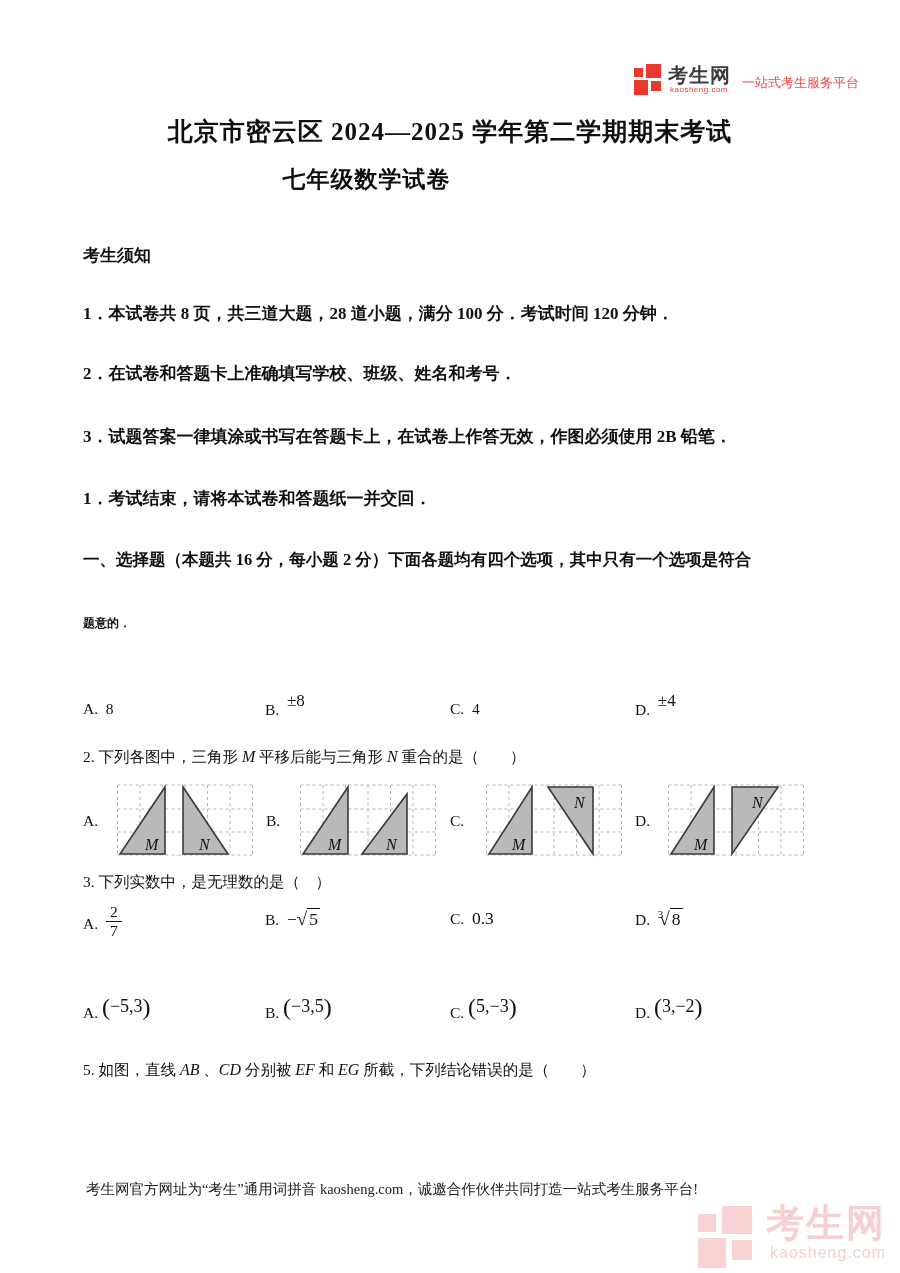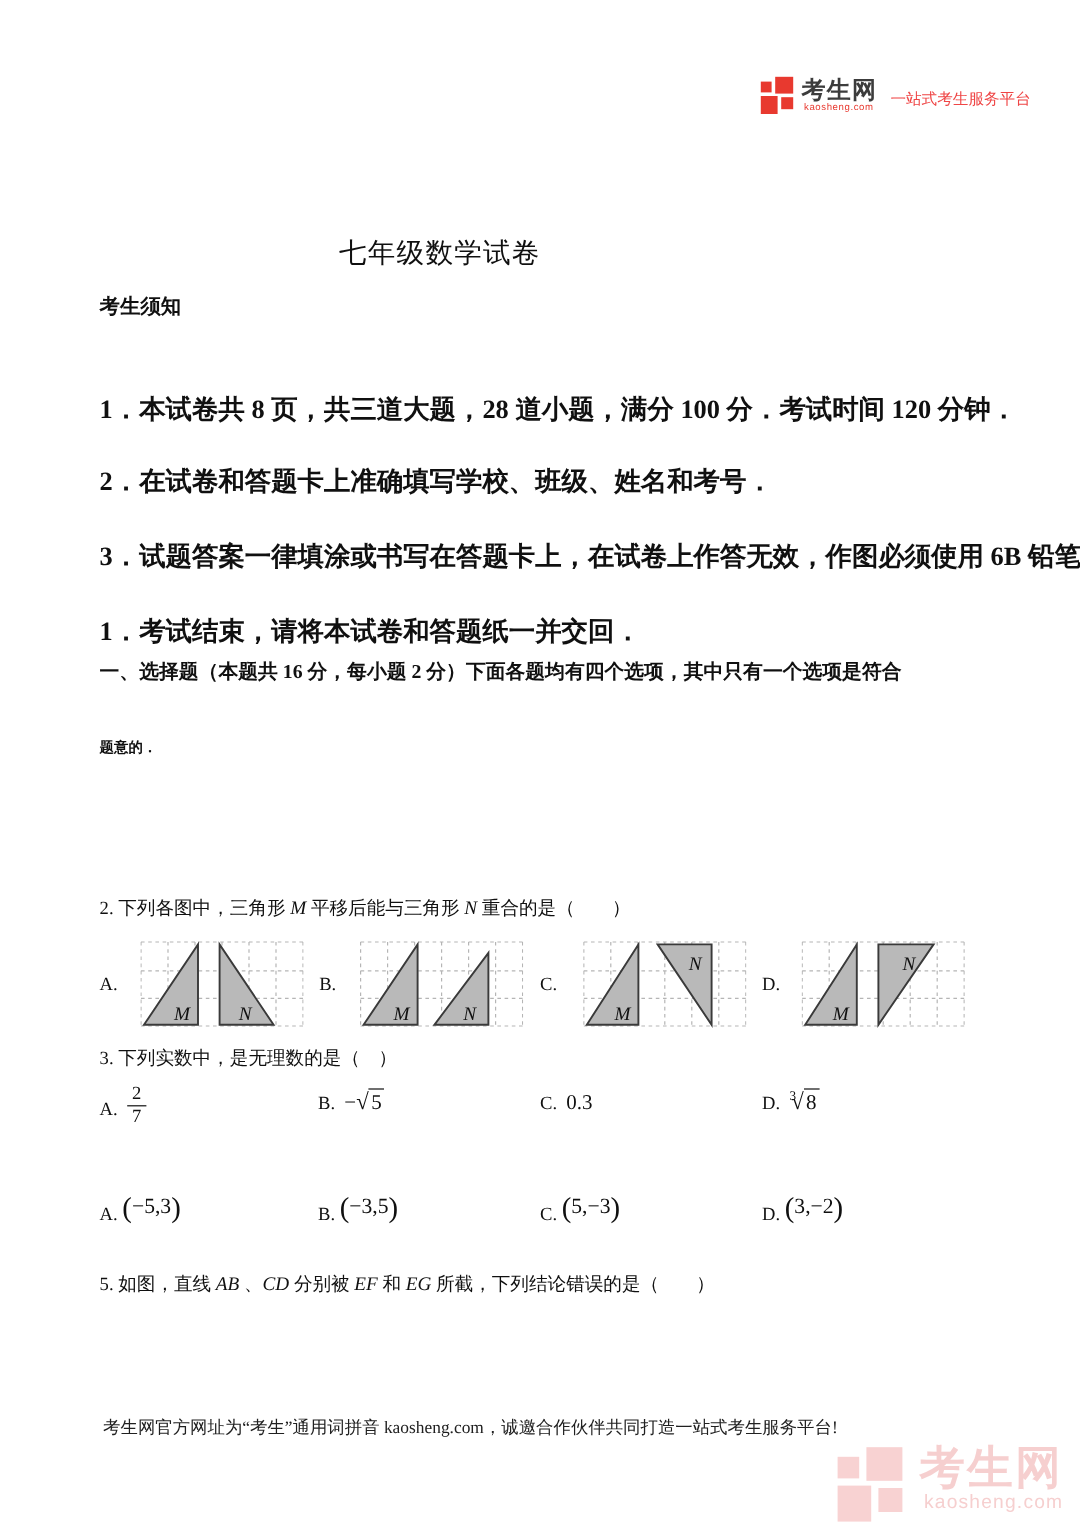--- a/index.html
+++ b/index.html
@@ -18,24 +18,24 @@
   .lm3{left:0;top:16px;width:14px;height:15px;}
   .lm4{left:17px;top:17px;width:10px;height:10px;}
   .logo-name{position:absolute;left:34px;top:0;font-family:"Liberation Sans","DejaVu Sans",sans-serif;
     font-weight:bold;font-size:20px;color:#3c3c3c;letter-spacing:1px;}
   .logo-domain{position:absolute;left:36px;top:23px;font-family:"Liberation Sans","DejaVu Sans",sans-serif;
     font-size:8px;color:#e8392f;letter-spacing:.5px;}
   .logo-tagline{position:absolute;left:108px;top:12px;font-family:"Liberation Sans","DejaVu Sans",sans-serif;
     font-size:13px;color:#ef4545;white-space:nowrap;}
   
   .title1{left:0;top:115px;width:900px;text-align:center;font-size:25px;font-weight:bold;letter-spacing:1px;}
-  .title2{left:0;top:195px;width:733px;text-align:center;font-size:23px;font-weight:normal;letter-spacing:1px;}
+  .title2{left:0;top:164px;width:733px;text-align:center;font-size:23px;font-weight:bold;letter-spacing:1px;}
   
   .notice-head{left:83px;top:244px;font-size:17px;font-weight:bold;}
-  .nitem{left:83px;width:740px;font-size:22px;font-weight:bold;white-space:nowrap;margin-top:24px;}
+  .nitem{left:83px;width:740px;font-size:17px;font-weight:bold;white-space:nowrap;}
   .n1{top:302px;} .n2{top:362px;} .n3{top:425px;} .n4{top:487px;}
   .emph-dots{-webkit-text-emphasis:filled dot over;text-emphasis:filled dot over;}
   
   .sec1{left:83px;top:549px;width:760px;font-size:16.5px;font-weight:bold;white-space:nowrap;}
   .sec2{left:83px;top:615px;font-size:12px;font-weight:bold;}
   
   .stem{left:83px;width:780px;font-size:15.5px;white-space:nowrap;}
   .q1s{top:662px;} .q2s{top:747px;} .q3s{top:872px;} .q4s{top:960px;} .q5s{top:1060px;}
   .var{font-style:italic;font-size:16px;}
   .optrow{left:0;top:0;width:900px;height:40px;}
@@ -90,31 +90,38 @@
       <div class="lm1"></div>
         <div class="lm2"></div>
         <div class="lm3"></div>
         <div class="lm4"></div>
     </div>
     <div class="logo-name">考生网</div>
     <div class="logo-domain">kaosheng.com</div>
     <div class="logo-tagline">一站式考生服务平台</div>
   </div>
 
+  <div class="abs title1">北京市密云区 2024—2025 学年第二学期期末考试</div>
   <div class="abs title2">七年级数学试卷</div>
 
   <div class="abs notice-head">考生须知</div>
   <div class="abs nitem n1">1．本试卷共 8 页，共三道大题，28 道小题，满分 100 分．考试时间 120 分钟．</div>
   <div class="abs nitem n2">2．在试卷和答题卡上准确填写学校、班级、姓名和考号．</div>
-  <div class="abs nitem n3"><span>3．试题答案一律填涂或书写在答题卡上，在试卷上作答无效，</span><span class="emph-dots">作图必须使用 6B 铅笔</span><span>．</span></div>
+  <div class="abs nitem n3"><span>3．试题答案一律填涂或书写在答题卡上，在试卷上作答无效，</span><span class="emph-dots">作图必须使用 2B 铅笔</span><span>．</span></div>
   <div class="abs nitem n4">1．考试结束，请将本试卷和答题纸一并交回．</div>
 
   <div class="abs sec1"><span>一、选择题（本题共 16 分，每小题 2 分）下面各题均有四个选项，其中只有</span><span class="emph-dots">一个</span><span>选项是符合</span></div>
   <div class="abs sec2">题意的．</div>
 
+  <div class="abs optrow r1">
+    <span class="opt oA"><span>A.</span>&nbsp;&nbsp;<span>8</span></span>
+    <span class="opt oB"><span>B.</span>&nbsp;&nbsp;<span class="raised">±8</span></span>
+    <span class="opt oC"><span>C.</span>&nbsp;&nbsp;<span>4</span></span>
+    <span class="opt oD"><span>D.</span>&nbsp;&nbsp;<span class="raised">±4</span></span>
+  </div>
 
   <div class="abs stem q2s"><span>2. 下列各图中，三角形 </span><span class="var">M</span><span> 平移后能与三角形 </span><span class="var">N</span><span> 重合的是（　　）</span></div>
 
   <div class="abs optrow figs">
     <span class="figlabel flA">A.</span>
     <svg class="figsvg fgA" width="136" height="73" viewBox="0 0 136 73">
       <path class="grid" d="M0.5,1 H135.5 M0.5,25 H135.5 M0.5,48 H135.5 M0.5,71 H135.5 M0.5,1 V71 M23,1 V71 M45.5,1 V71 M68,1 V71 M90.5,1 V71 M113,1 V71 M135.5,1 V71"></path>
       <polygon class="tri" points="3,70 48,70 48,3"></polygon>
       <polygon class="tri" points="66,3 66,70 111,70"></polygon>
       <text class="figtext" x="28" y="66">M</text>

